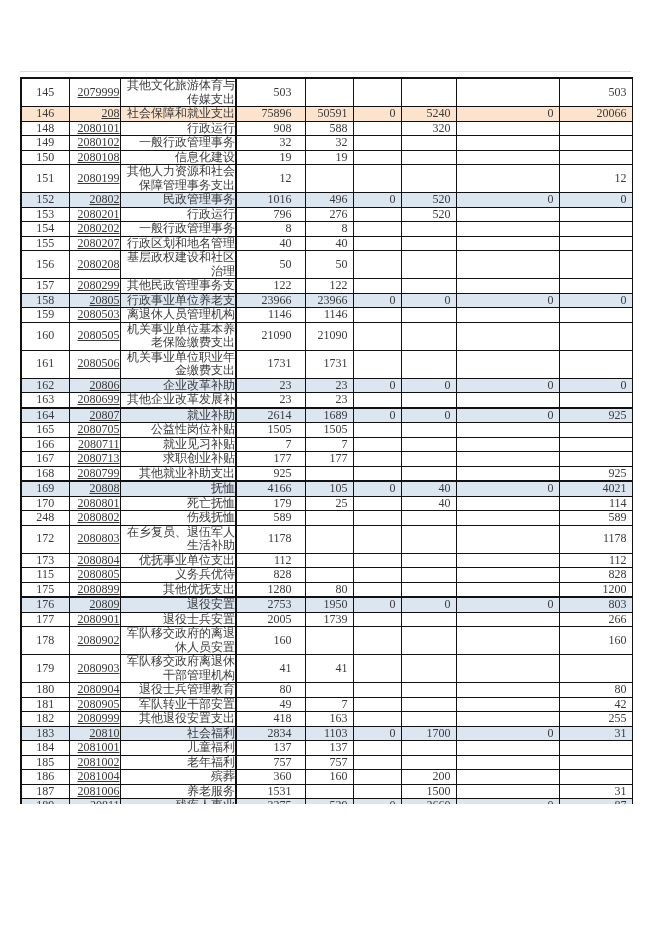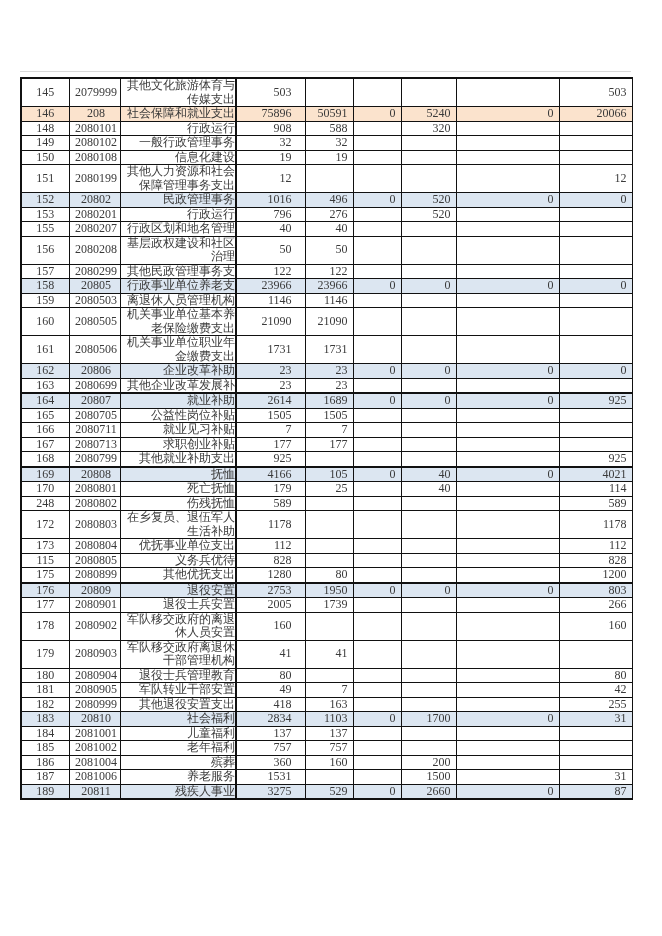--- a/index.html
+++ b/index.html
@@ -41,21 +41,21 @@
   td {
     border: 1px solid var(--border-color, #000);
     font-size: 12px;
     line-height: 13.5px;
     height: 13.5px;
     padding: 0;
     overflow: hidden;
     vertical-align: middle;
   }
   td.num   { text-align: center; }
-  td.code  { text-align: center; padding-left: 3px; white-space: nowrap; }
+  td.code  { text-align: right; padding-left: 3px; white-space: nowrap; text-decoration: underline; }
   td.desc  { text-align: right; padding-left: 3px; white-space: pre; border-right-width: 2px; }
   td.val   { text-align: right; padding-right: 5px; white-space: nowrap; }
   td.val.first { padding-right: 13px; }
 
   tr.summary td { background: var(--summary-bg, #fbe3cd); }
   tr.section td { background: var(--section-bg, #dce6f1); }
   tr.thick-top td { border-top-width: 2px; }
 </style>
 </head>
 <body>
@@ -160,20 +160,31 @@
     <td class="code">2080201</td>
     <td class="desc">行政运行</td>
     <td class="val first">796</td>
     <td class="val">276</td>
     <td class="val"></td>
     <td class="val">520</td>
     <td class="val"></td>
     <td class="val"></td>
   </tr>
         <tr class="detail">
+    <td class="num">154</td>
+    <td class="code">2080202</td>
+    <td class="desc">一般行政管理事务</td>
+    <td class="val first">8</td>
+    <td class="val">8</td>
+    <td class="val"></td>
+    <td class="val"></td>
+    <td class="val"></td>
+    <td class="val"></td>
+  </tr>
+        <tr class="detail">
     <td class="num">155</td>
     <td class="code">2080207</td>
     <td class="desc">行政区划和地名管理</td>
     <td class="val first">40</td>
     <td class="val">40</td>
     <td class="val"></td>
     <td class="val"></td>
     <td class="val"></td>
     <td class="val"></td>
   </tr>

